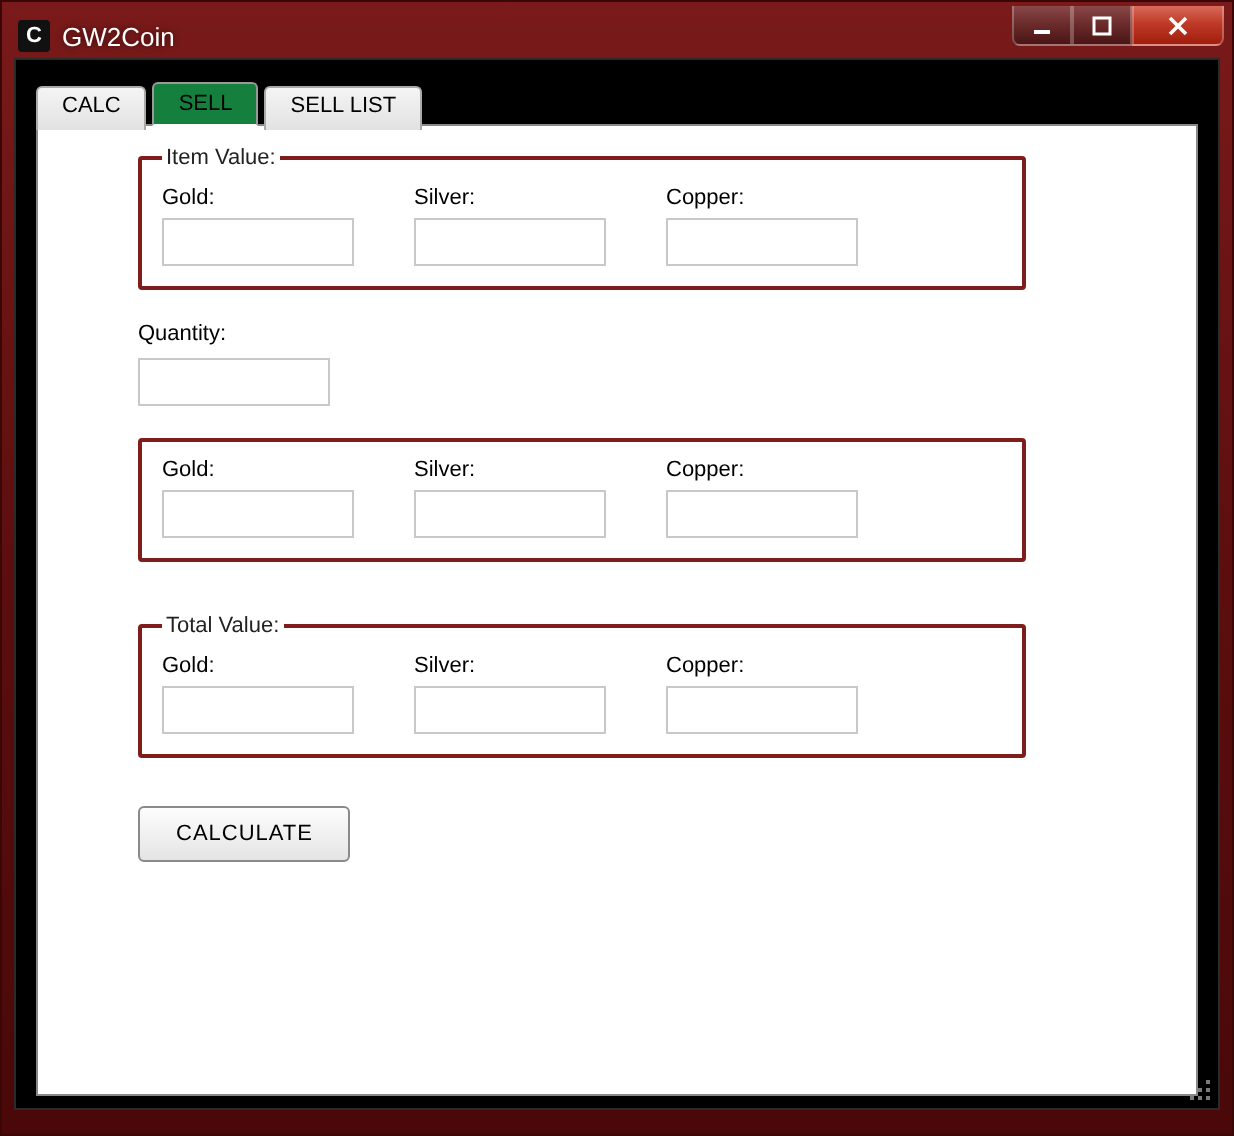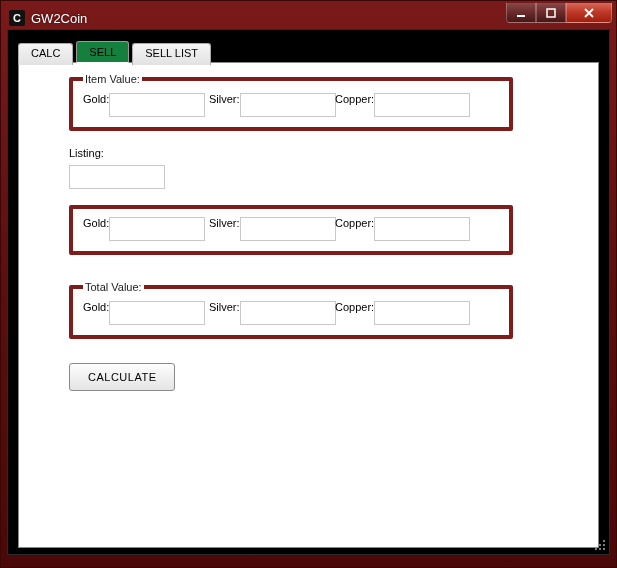--- a/index.html
+++ b/index.html
@@ -128,40 +128,40 @@
   .tab-page {
     background: #fff;
     border: 1px solid #888;
     height: calc(100% - 24px);
     padding: 10px 12px 12px 50px;
     position: relative;
     z-index: 1;
     overflow: hidden;
   }
   fieldset.group {
-    border: 4px solid #7f1d1d;
+    border: 2px solid #7f1d1d;
     border-radius: 2px;
     padding: 6px 10px 10px 10px;
     margin-bottom: 16px;
     width: 444px;
   }
   fieldset.group legend,
   .group-label {
     font-size: 11px;
     color: #222;
     padding: 0 2px;
   }
   .row3 {
     display: flex;
     gap: 28px;
     margin-top: 2px;
   }
   .field {
     display: flex;
-    flex-direction: row;
+    flex-direction: column;
     width: 98px;
   }
   .field-label {
     font-size: 11px;
     margin-bottom: 4px;
   }
   input.text {
     border: 1px solid #c8c8c8;
     height: 24px;
     padding: 2px 4px;
@@ -244,21 +244,21 @@
               <input class="text" value="" style="">
             </div>
             <div class="field">
               <span class="field-label">Copper:</span>
               <input class="text" value="" style="">
             </div>
           </div>
         </fieldset>
 
         <div class="qty-wrap">
-          <span class="qty-label">Listing:</span>
+          <span class="qty-label">Quantity:</span>
           <input class="text" value="" style="">
         </div>
 
         <fieldset class="group">
           <div class="row3">
             <div class="field">
               <span class="field-label">Gold:</span>
               <input class="text" value="" style="">
             </div>
             <div class="field">

